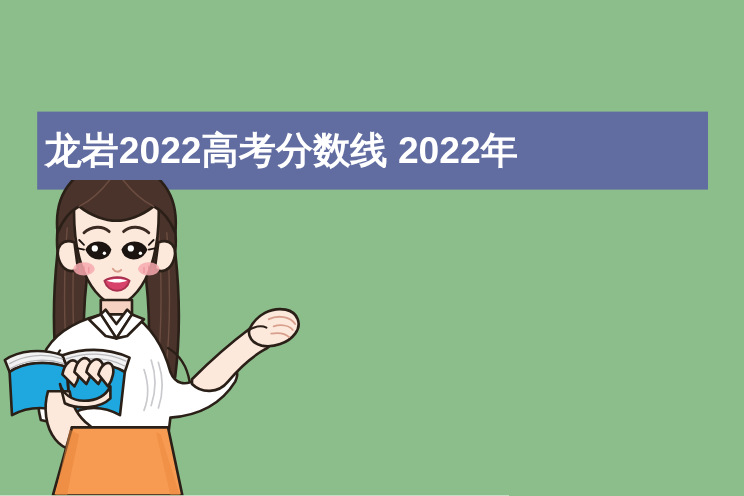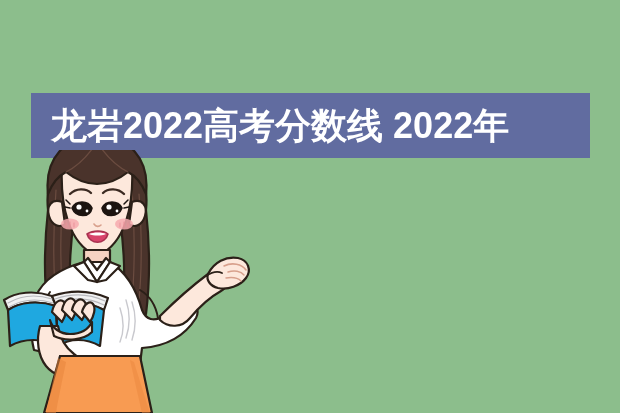--- a/index.html
+++ b/index.html
@@ -26,25 +26,25 @@
     left: 31px;
     top: 93px;
     width: 559px;
     height: 65px;
     background: #616ca0;
     display: flex;
     align-items: center;
   }
   .title-text {
     color: #ffffff;
-    font-size: 36px;
+    font-size: 31px;
     font-weight: bold;
     letter-spacing: 0px;
     white-space: nowrap;
-    padding-left: 20px;
+    padding-left: 6px;
     line-height: 1;
   }
   
   .illustration {
     position: absolute;
     left: 0px;
     top: 150px;
     width: 280px;
     height: 263px;
   }

